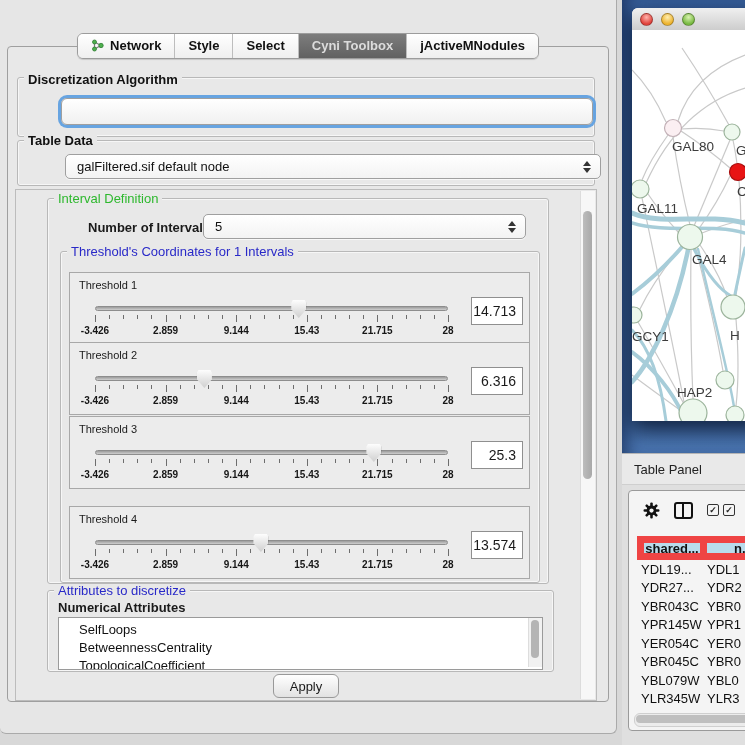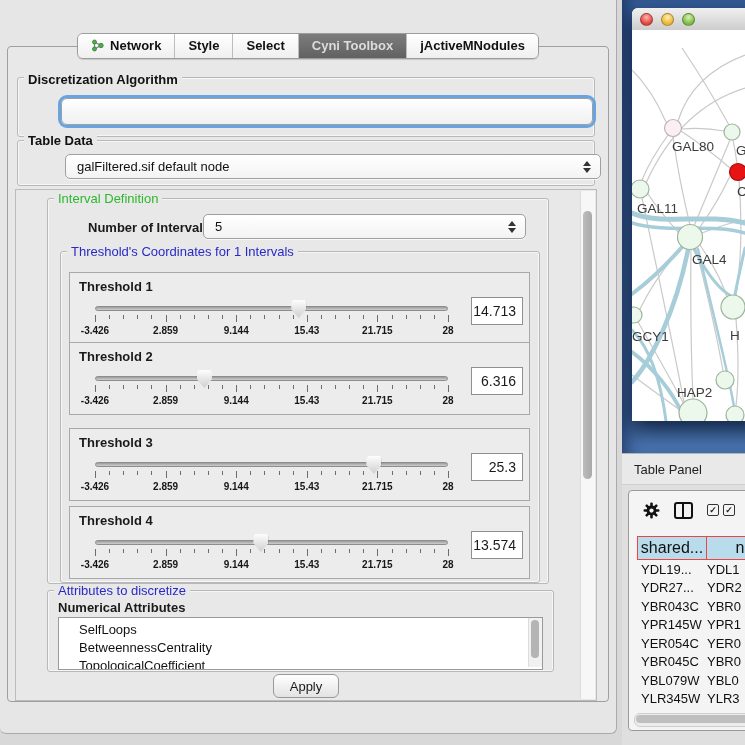--- a/index.html
+++ b/index.html
@@ -49,21 +49,21 @@
   .hidden-combo{position:absolute;left:60px;top:97px;width:530px;height:25px;border-radius:6px;
     background:linear-gradient(180deg,#fff,#f0f0f0);border:1px solid #9f9f9f;
     box-shadow:0 0 0 3px rgba(96,160,224,.95);z-index:5;}
   
   .viewport{position:absolute;left:14px;top:188px;width:582px;height:512px;border:1px solid #bcbcbc;
     background:#e8e8e8;box-sizing:border-box;}
   .vscroll{position:absolute;right:1px;top:1px;bottom:1px;width:14px;background:#f7f7f7;border-left:1px solid #dcdcdc;}
   .vscroll .thumb{position:absolute;left:2px;width:9px;border-radius:5px;background:linear-gradient(90deg,#bdbdbd,#a9a9a9);}
   
   .t-row{position:absolute;left:8px;width:461px;height:73px;background:#ececec;border:1px solid #a8a8a8;box-sizing:border-box;}
-  .t-label{position:absolute;left:9px;top:6px;font-weight:bold;font-size:13px;}
+  .t-label{position:absolute;left:9px;top:6px;font-weight:normal;font-size:11px;}
   .t-slider{position:absolute;left:25px;top:26px;width:353px;height:42px;}
   .t-track{position:absolute;left:0;right:0;top:7px;height:5px;border-radius:3px;box-sizing:border-box;
     background:linear-gradient(180deg,#9b9b9b,#cfcfcf);border:1px solid #8d8d8d;}
   .t-handle{position:absolute;top:1px;width:15px;height:18px;
     background:linear-gradient(180deg,#fdfdfd,#cfcfcf);
     clip-path:polygon(10% 0,90% 0,100% 15%,100% 52%,50% 100%,0 52%,0 15%);
     filter:drop-shadow(0 0 1px rgba(0,0,0,.65));}
   .t-ticks{position:absolute;left:0;right:0;top:16px;height:8px;}
   .t-ticks span{position:absolute;top:0;width:1px;background:#6d6d6d;}
   .t-ticks span.major{height:7px;}
@@ -104,22 +104,22 @@
   .tp-header span{position:absolute;left:12px;top:8px;font-size:13px;color:#222;}
   .tp-panel{position:absolute;left:6px;top:37px;width:150px;height:241px;background:#f4f4f4;
     border:1px solid #9a9a9a;border-radius:4px;box-sizing:border-box;}
   .tp-toolbar{position:absolute;left:0;top:6px;right:0;height:26px;display:flex;align-items:center;gap:14px;padding-left:14px;}
   .col-icon{width:15px;height:13px;border:2px solid #111;border-radius:3px;position:relative;}
   .col-icon::after{content:"";position:absolute;left:5.5px;top:0;bottom:0;width:2px;background:#111;}
   .cb-pair{display:flex;gap:4px;}
   .cb{width:10px;height:10px;border:1.6px solid #333;border-radius:2px;font-size:9px;line-height:10px;
     text-align:center;font-weight:bold;color:#222;}
   .tp-head-row{position:absolute;left:8px;top:45px;display:flex;height:24px;}
-  .tp-head-cell{background:#b9dcec;border:1px solid #ef4444;font-size:16px;display:flex;align-items:center;
-    justify-content:center;box-sizing:border-box;color:#111;}
+  .tp-head-cell{background:#b9dcec;border:7px solid #ef4444;font-size:13px;display:flex;align-items:center;
+    justify-content:center;box-sizing:border-box;color:#111;font-weight:bold;}
   .tp-head-cell.c0{width:70px;}
   .tp-head-cell.c1{width:80px;border-left:none;}
   .tp-rows{position:absolute;left:8px;top:69px;width:150px;height:154px;overflow:hidden;}
   .tp-row{display:flex;height:18.5px;align-items:center;}
   .tp-cell{font-size:13px;color:#101010;}
   .tp-cell.c0{width:70px;padding-left:4px;box-sizing:border-box;}
   .tp-cell.c1{width:80px;}
   .tp-hscroll{position:absolute;left:5px;top:222px;width:140px;height:12px;background:#ececec;
     border:1px solid #cfcfcf;border-radius:6px;}
   .tp-hscroll .thumb{position:absolute;left:1px;top:1px;height:8px;width:92%;background:#bfbfbf;border-radius:4px;}
@@ -273,21 +273,21 @@
                     <span style="left: 0%;">-3.426</span>
                     <span style="left: 20%;">2.859</span>
                     <span style="left: 40%;">9.144</span>
                     <span style="left: 60%;">15.43</span>
                     <span style="left: 80%;">21.715</span>
                     <span style="left: 100%;">28</span>
                   </div>
     </div>
     <div class="t-value">6.316</div>
   </div>
-              <div class="t-row" style="top: 176px; padding-left: 44px;">
+              <div class="t-row" style="top: 164px; padding-left: 44px;">
     <div class="t-label">Threshold 3</div>
     <div class="t-slider">
       <div class="t-track"></div>
       <div class="t-handle" style="left: calc(78.9983% - 7.5px);"></div>
       <div class="t-ticks">
                     <span class="major" style="left: 0%;"></span>
                     <span class="minor" style="left: 4%;"></span>
                     <span class="minor" style="left: 8%;"></span>
                     <span class="minor" style="left: 12%;"></span>
                     <span class="minor" style="left: 16%;"></span>

